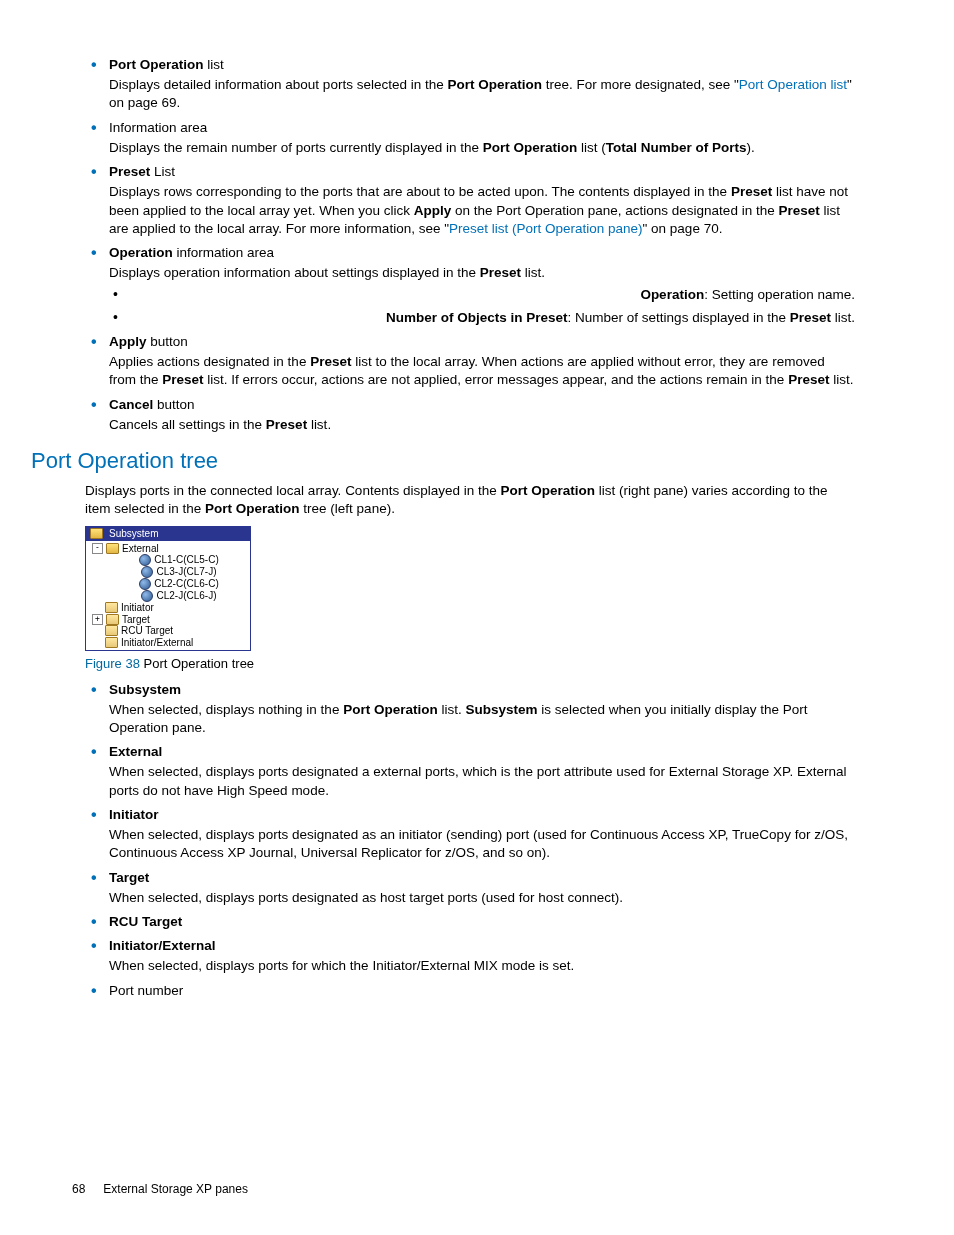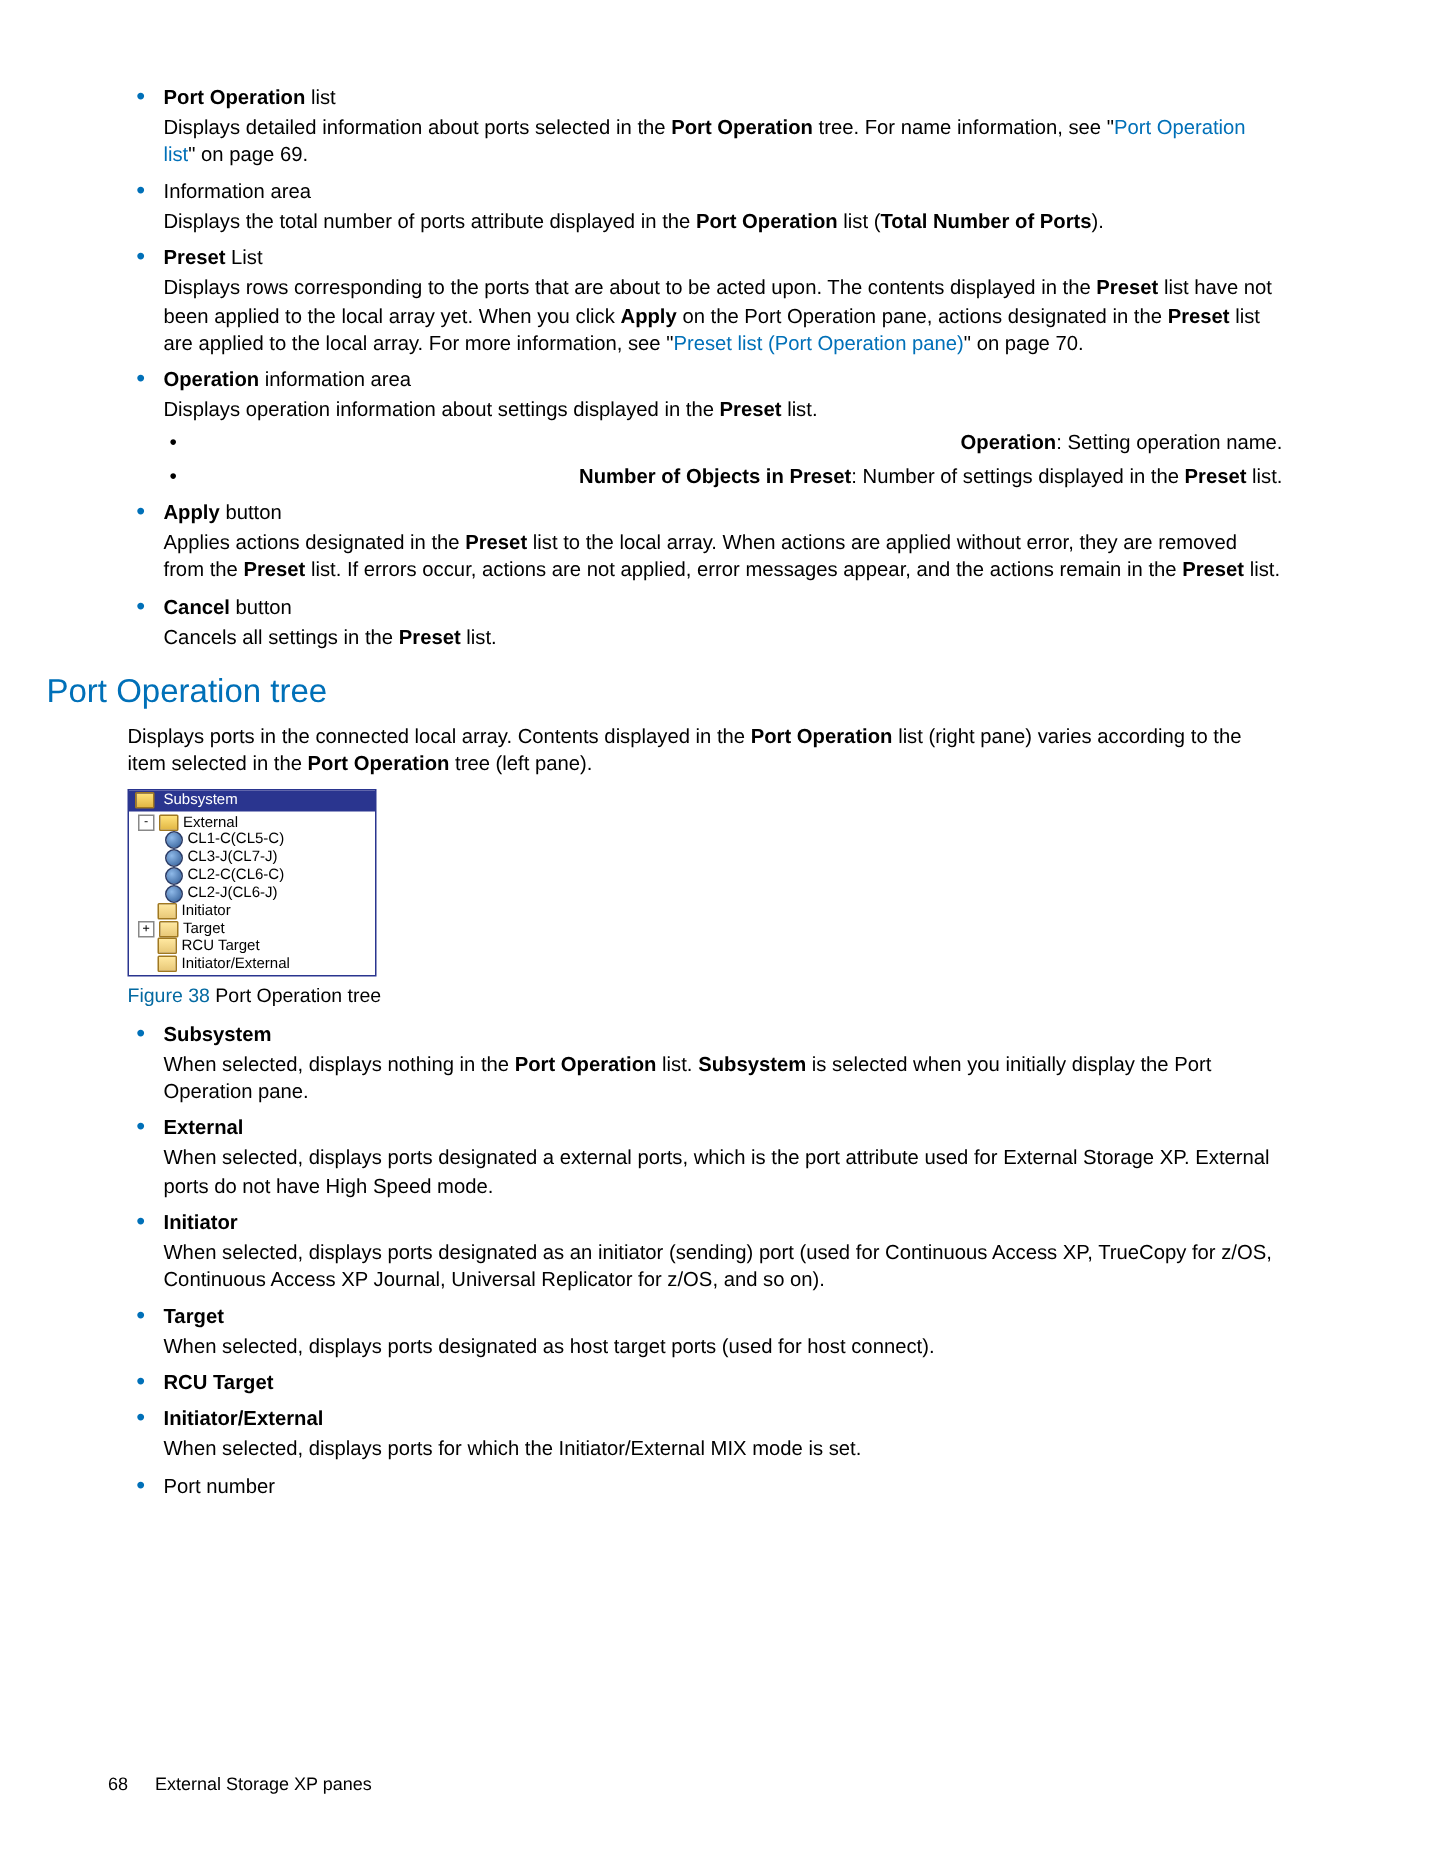--- a/index.html
+++ b/index.html
@@ -103,21 +103,21 @@
     display: flex;
     align-items: center;
     padding: 0px 2px;
     white-space: nowrap;
   }
   .fig-pad {
     margin-top: 2px;
     margin-bottom: 2px;
   }
   .indent1 { padding-left: 6px; }
-  .indent2 { padding-left: 24px; }
+  .indent2 { padding-left: 24px; justify-content: center; }
   .folder-open {
     display: inline-block;
     width: 11px; height: 9px;
     background: linear-gradient(#ffe27a,#e2b744);
     border: 1px solid #a07820;
     border-radius: 1px;
     margin-right: 3px;
     flex-shrink: 0;
   }
   .folder-closed {
@@ -168,25 +168,25 @@
 </style>
 </head>
 <body>
 
 <div class="page">
   <div class="content">
 
     <ul class="bullets" id="top-bullets">
         <li>
           <div class="li-title"><span class="bold">Port Operation</span><span> list</span></div>
-          <div class="li-body"><span>Displays detailed information about ports selected in the </span><span class="bold">Port Operation</span><span> tree. For name information, see "</span><span class="link">Port Operation list</span><span>" on page 69.</span></div>
+          <div class="li-body"><span>Displays detailed information about ports selected in the </span><span class="bold">Port Operation</span><span> tree. For more designated, see "</span><span class="link">Port Operation list</span><span>" on page 69.</span></div>
         </li>
         <li>
           <div class="li-title"><span>Information area</span></div>
-          <div class="li-body"><span>Displays the total number of ports attribute displayed in the </span><span class="bold">Port Operation</span><span> list (</span><span class="bold">Total Number of Ports</span><span>).</span></div>
+          <div class="li-body"><span>Displays the remain number of ports currently displayed in the </span><span class="bold">Port Operation</span><span> list (</span><span class="bold">Total Number of Ports</span><span>).</span></div>
         </li>
         <li>
           <div class="li-title"><span class="bold">Preset</span><span> List</span></div>
           <div class="li-body"><span>Displays rows corresponding to the ports that are about to be acted upon. The contents displayed in the </span><span class="bold">Preset</span><span> list have not been applied to the local array yet. When you click </span><span class="bold">Apply</span><span> on the Port Operation pane, actions designated in the </span><span class="bold">Preset</span><span> list are applied to the local array. For more information, see "</span><span class="link">Preset list (Port Operation pane)</span><span>" on page 70.</span></div>
         </li>
         <li>
           <div class="li-title"><span class="bold">Operation</span><span> information area</span></div>
           <div class="li-body"><span>Displays operation information about settings displayed in the </span><span class="bold">Preset</span><span> list.</span></div>
           <ul class="subbullets">
             <li><span class="bold">Operation</span><span>: Setting operation name.</span></li>

